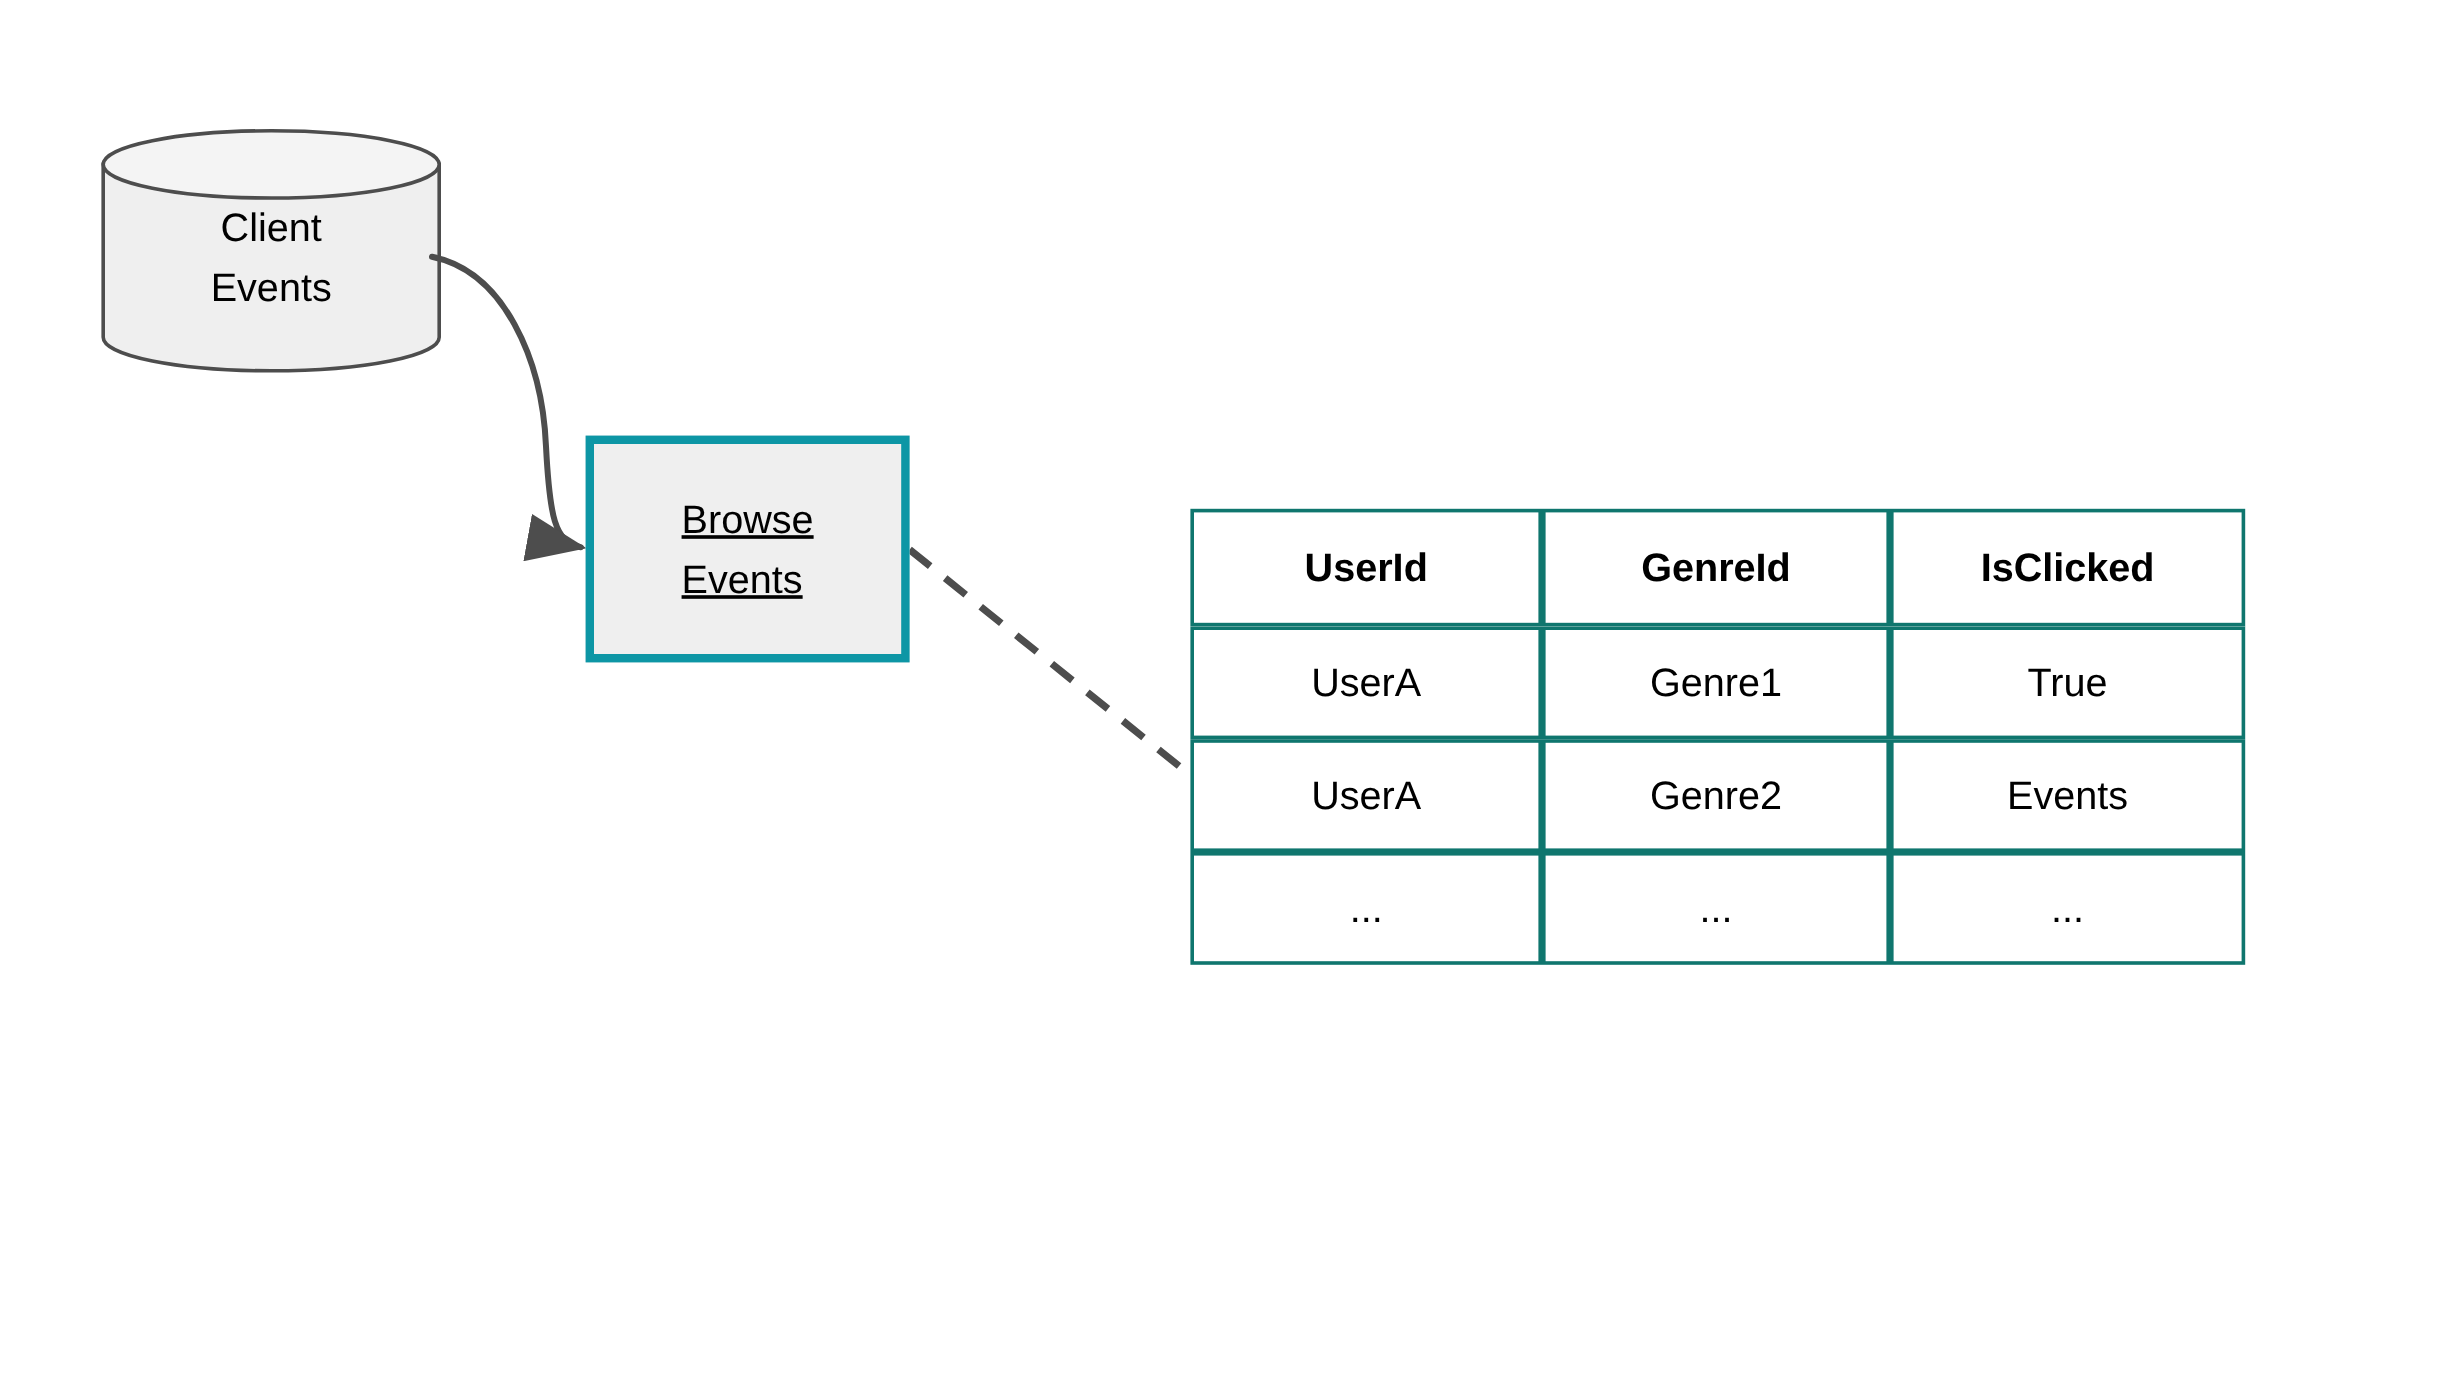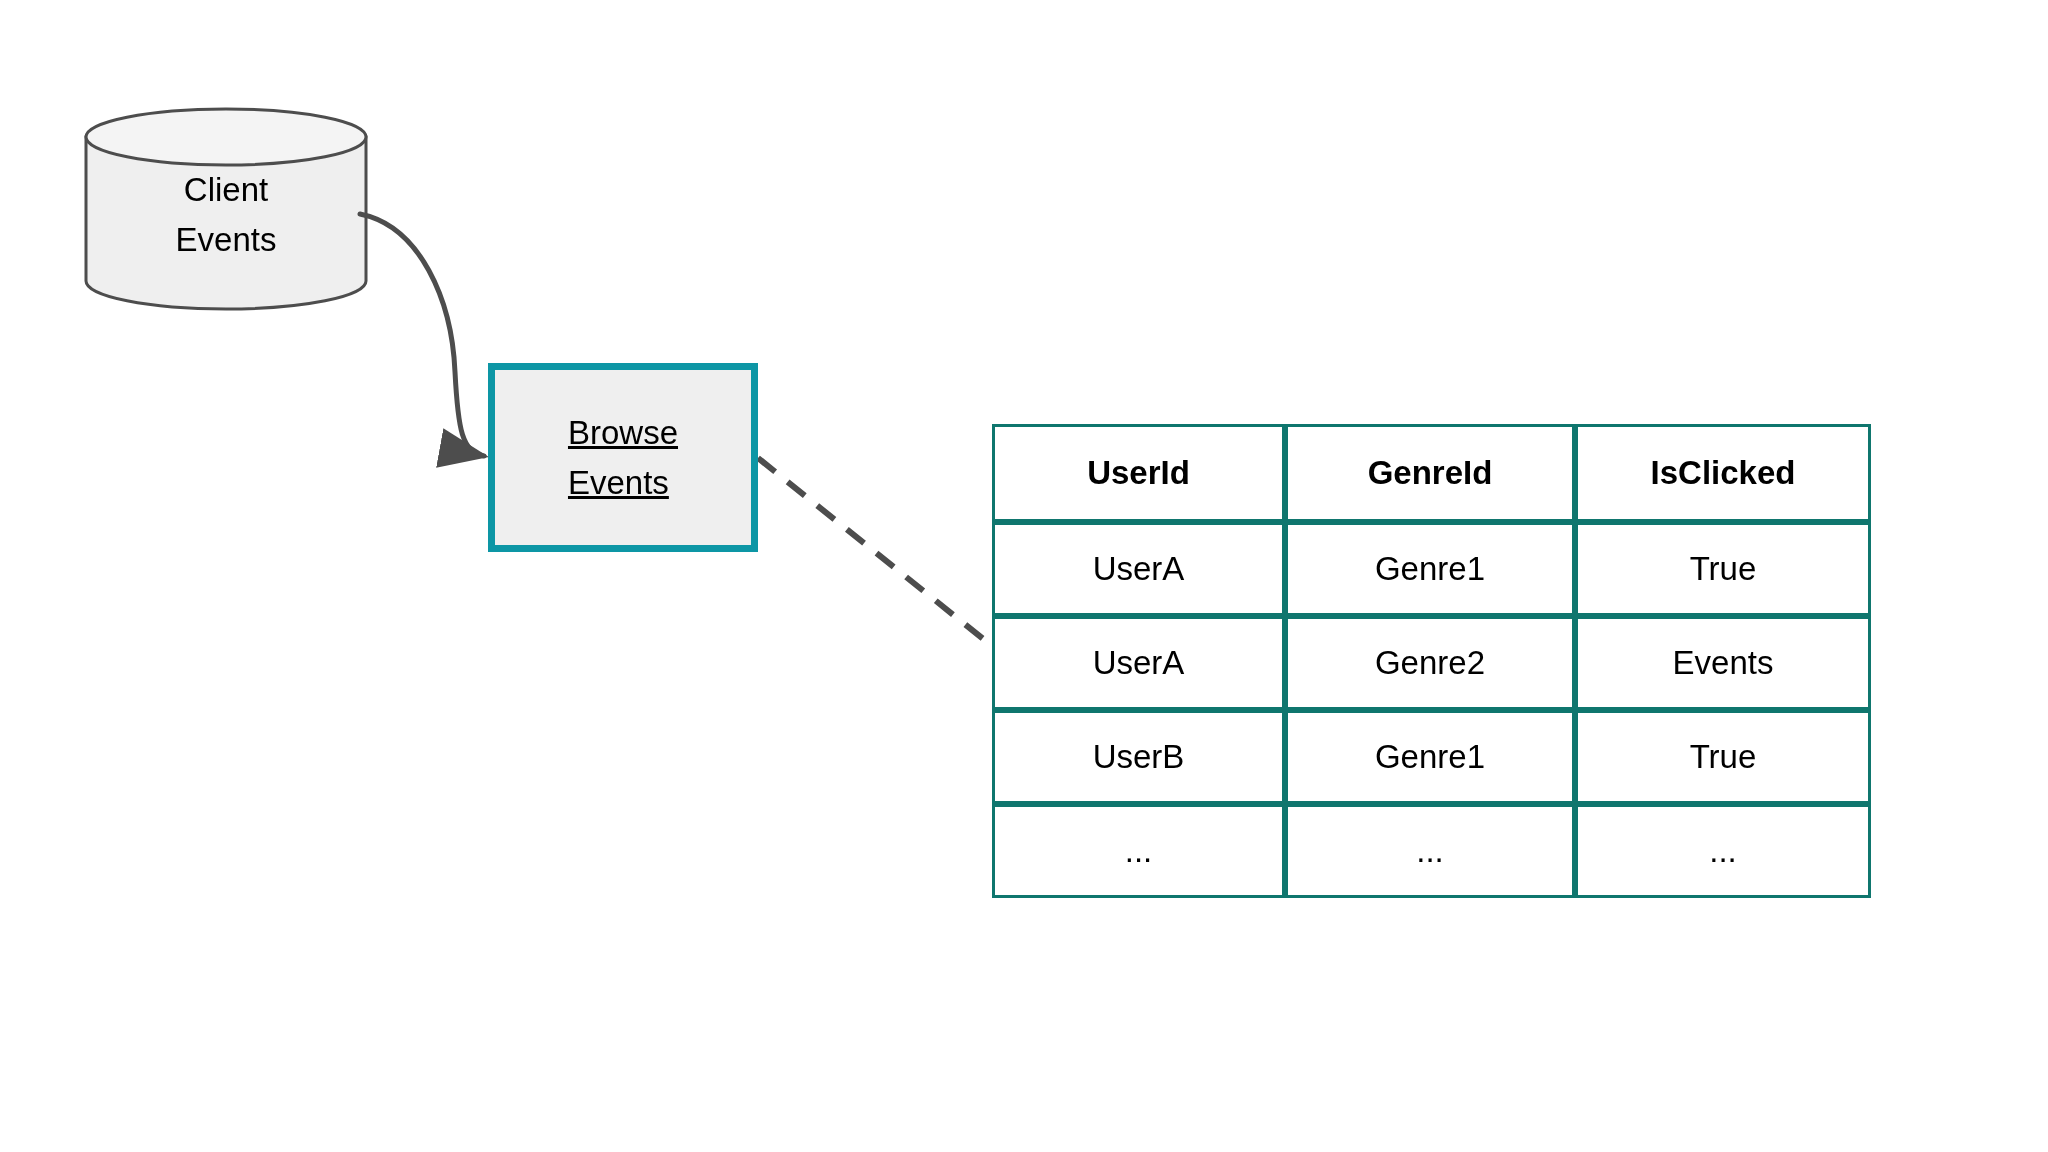--- a/index.html
+++ b/index.html
@@ -150,25 +150,20 @@
         <td>UserA</td>
         <td>Genre1</td>
         <td>True</td>
       </tr>
       <tr>
         <td>UserA</td>
         <td>Genre2</td>
         <td>Events</td>
       </tr>
       <tr>
-        <td>UserB</td>
-        <td>Genre1</td>
-        <td>True</td>
-      </tr>
-      <tr>
         <td>...</td>
         <td>...</td>
         <td>...</td>
       </tr>
     </tbody>
   </table>
 
 </div>
 
 </body></html>

